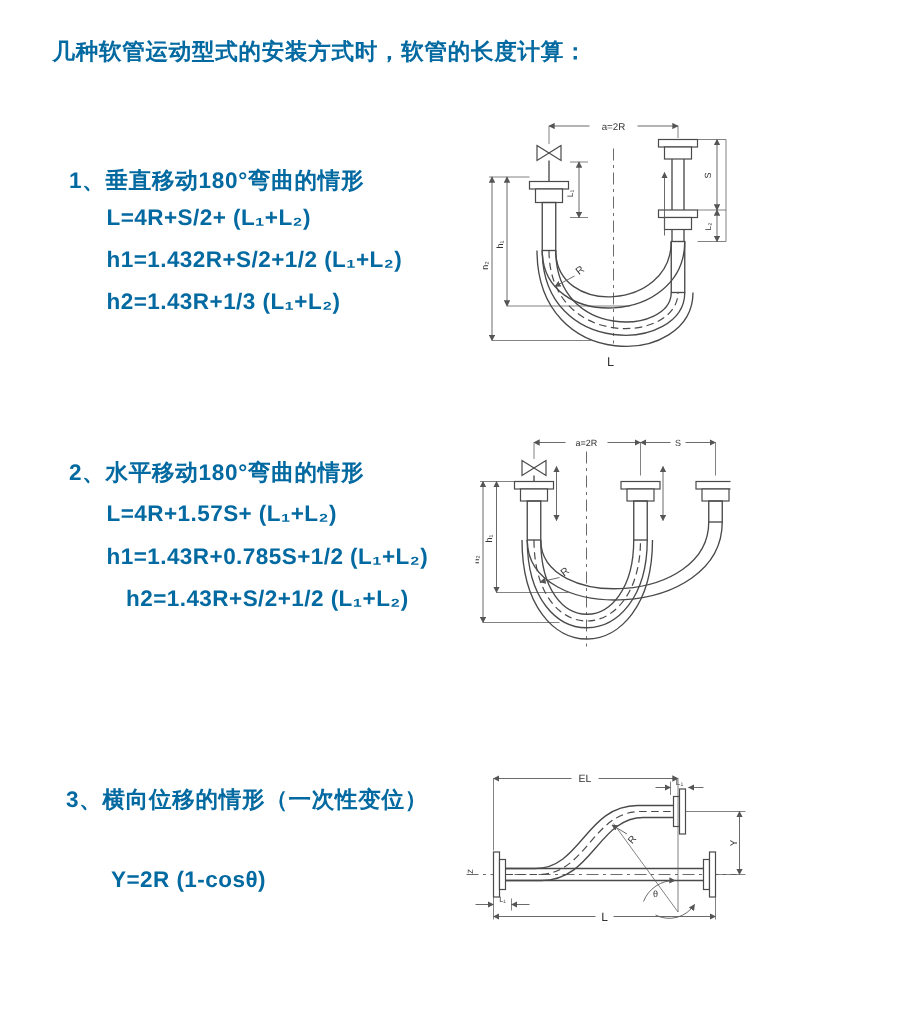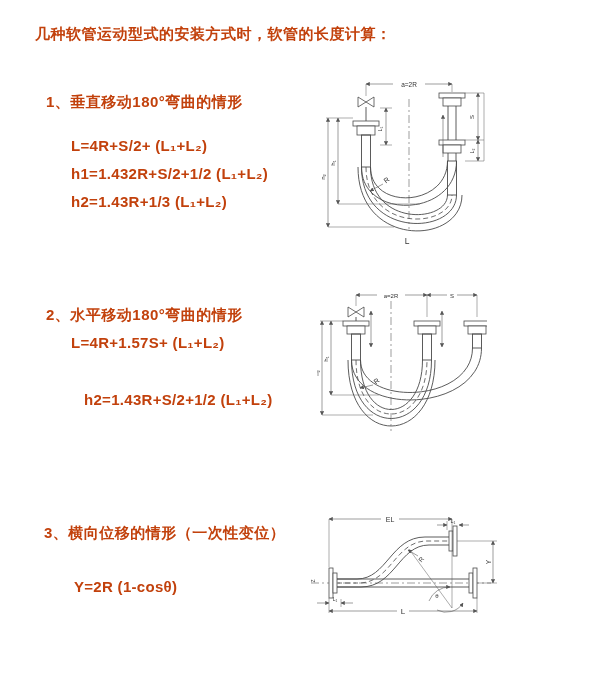--- a/index.html
+++ b/index.html
@@ -1,21 +1,21 @@
 <!DOCTYPE html>
 <html><head>
 <meta charset="utf-8">
 <style>
   html,body{margin:0;padding:0;background:#fff;}
   .page{position:relative;width:600px;height:675px;background:#ffffff;overflow:hidden;
-        font-family:"Liberation Sans","DejaVu Sans",sans-serif;color:#c2410c;}
+        font-family:"Liberation Sans","DejaVu Sans",sans-serif;color:#0369a1;}
   .title{position:absolute;left:35px;top:25px;font-size:15px;font-weight:bold;letter-spacing:.5px;}
   .heading{position:absolute;font-size:15px;font-weight:bold;letter-spacing:.5px;}
   .formula{position:absolute;font-size:15px;font-weight:700;letter-spacing:.3px;}
-  .h1{left:46px;top:93px;} .f1a{left:71px;top:137px;} .f1b{left:71px;top:165px;} .f1c{left:71px;top:193px;}
+  .h1{left:46px;top:111px;} .f1a{left:71px;top:137px;} .f1b{left:71px;top:165px;} .f1c{left:71px;top:193px;}
   .h2{left:46px;top:306px;} .f2a{left:71px;top:334px;} .f2b{left:71px;top:363px;} .f2c{left:71px;top:391px;margin-left:13px;}
   .h3{left:44px;top:524px;} .f3a{left:74px;top:551px;} .f3b{left:74px;top:578px;} .f3c{left:74px;top:605px;}
   .diag{position:absolute;}
   .d1{left:322px;top:77px;width:168px;height:172px;}
   .d2{left:317px;top:289px;width:170px;height:152px;}
   .d3{left:309px;top:511px;width:196px;height:112px;}
   svg{display:block;}
   .geo{stroke:#4a4a4a;stroke-width:.9;fill:none;}
   .geo2{stroke:#4a4a4a;stroke-width:.8;fill:#fff;}
   .dim{stroke:#5a5a5a;stroke-width:.6;fill:none;}
@@ -32,20 +32,21 @@
 
   <div class="title">几种软管运动型式的安装方式时，软管的长度计算：</div>
 
   <div class="heading h1">1、垂直移动180°弯曲的情形</div>
   <div class="formula f1a">L=4R+S/2+ (L₁+L₂)</div>
   <div class="formula f1b">h1=1.432R+S/2+1/2 (L₁+L₂)</div>
   <div class="formula f1c">h2=1.43R+1/3 (L₁+L₂)</div>
 
   <div class="heading h2">2、水平移动180°弯曲的情形</div>
   <div class="formula f2a">L=4R+1.57S+ (L₁+L₂)</div>
+  <div class="formula f2b">h1=1.43R+0.785S+1/2 (L₁+L₂)</div>
   <div class="formula f2c">h2=1.43R+S/2+1/2 (L₁+L₂)</div>
 
   <div class="heading h3">3、横向位移的情形（一次性变位）</div>
   <div class="formula f3b">Y=2R (1-cosθ)</div>
 
   <div class="diag d1">
   <svg width="168" height="172" viewBox="0 0 168 172">
     <defs>
       <marker id="d1a" viewBox="0 0 10 10" refX="9" refY="5" markerWidth="7" markerHeight="7" orient="auto-start-reverse">
         <path d="M0,0L10,5L0,10z" fill="#555"></path>

